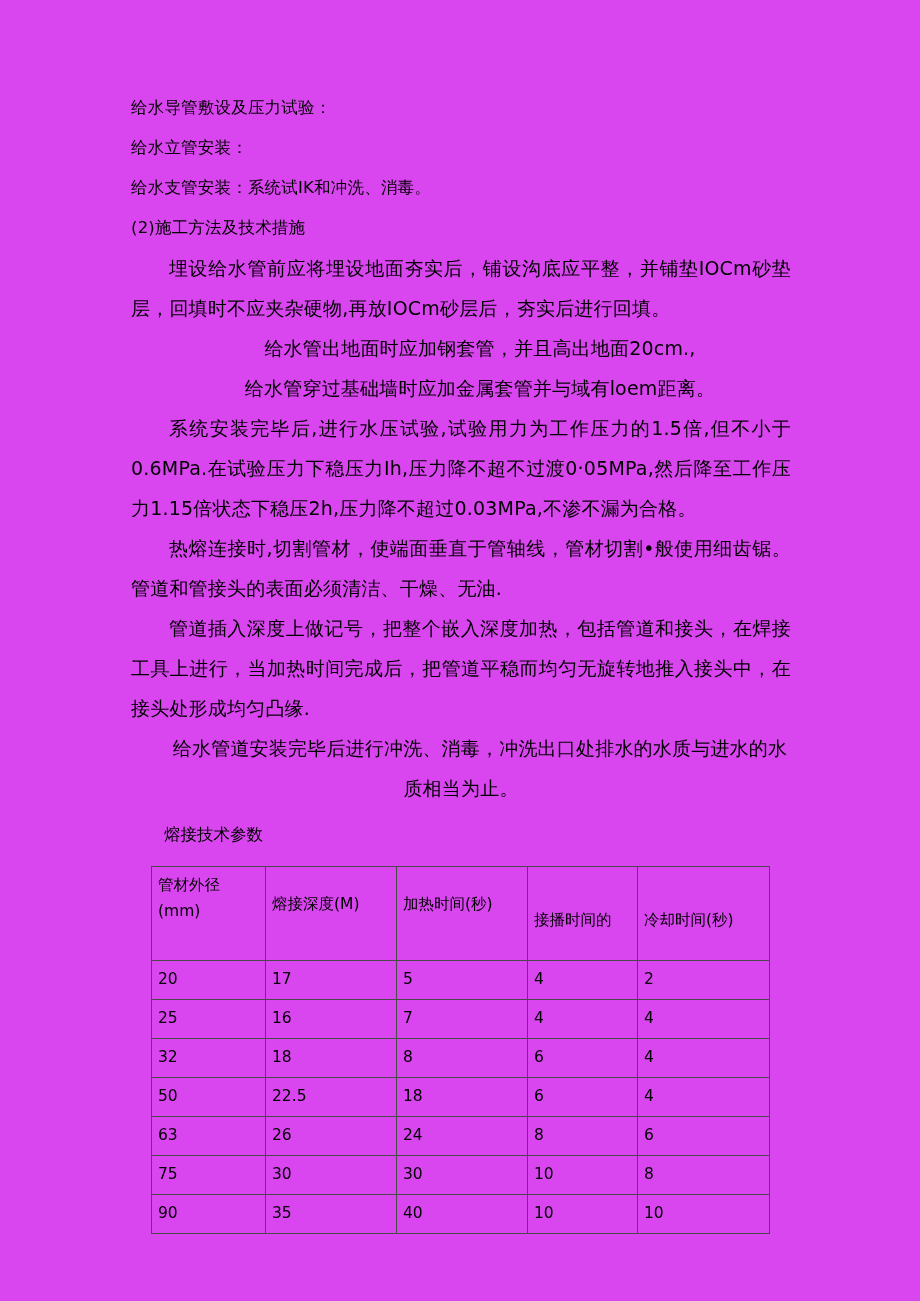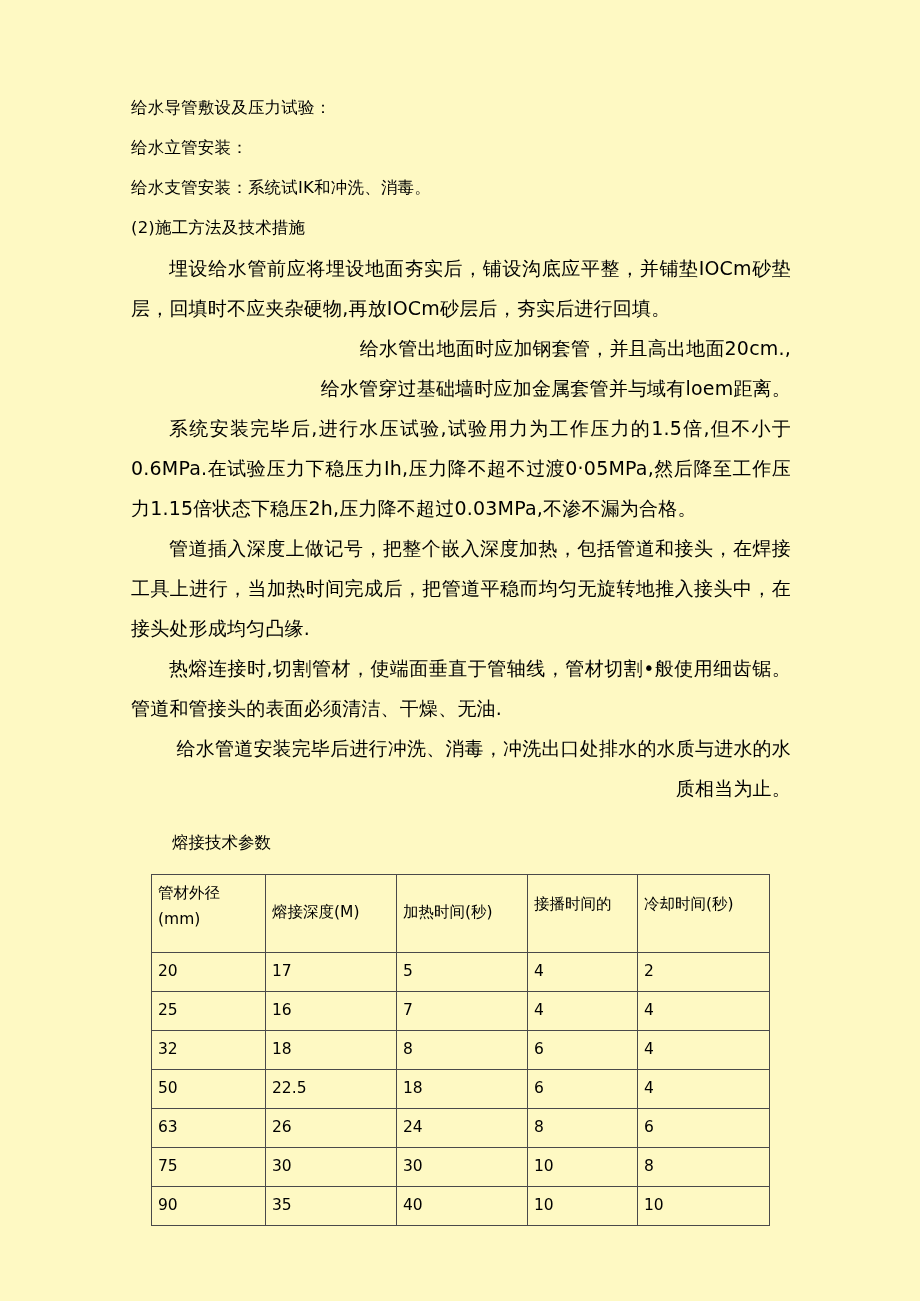--- a/index.html
+++ b/index.html
@@ -10,21 +10,21 @@
   }
   body {
     font-family: "DejaVu Sans", "Liberation Sans", sans-serif;
     color: #000000;
     -webkit-font-smoothing: antialiased;
   }
   .page {
     position: relative;
     width: 920px;
     height: 1301px;
-    background: #fef9c3;
+    background: #d946ef;
     box-sizing: border-box;
     overflow: hidden;
   }
   .content {
     position: absolute;
     left: 131px;
     top: 88px;
     width: 660px;
   }
 
@@ -41,31 +41,31 @@
     font-size: 19px;
     line-height: 40px;
     letter-spacing: 0.2px;
     text-align: justify;
     text-justify: inter-character;
     text-indent: 2em;
     margin: 0;
   }
   
   .para.single {
-    text-align: right;
+    text-align: center;
   }
 
   .spacer-sm { height: 10px; }
 
   
   .table-title {
     font-size: 16.5px;
     line-height: 34px;
     text-indent: 2em;
-    margin: 8px;
+    margin: 0;
   }
   table.fusion-table {
     border-collapse: collapse;
     width: 618px;
     margin-top: 14px;
     margin-left: 20px;
     table-layout: fixed;
   }
   table.fusion-table td,
   table.fusion-table th {
@@ -85,21 +85,21 @@
   table.fusion-table col.c4 { width: 132px; }
 
   thead td {
     height: 48px;
     vertical-align: top;
   }
   thead td.two-line {
     line-height: 26px;
   }
   thead td.mid-align {
-    padding-top: 16px;
+    padding-top: 40px;
   }
   thead td.low-align {
     padding-top: 24px;
   }
   tbody td {
     height: 28px;
   }
 </style>
 </head>
 <body>
@@ -109,22 +109,22 @@
 
     <div class="line">给水导管敷设及压力试验：</div>
     <div class="line">给水立管安装：</div>
     <div class="line">给水支管安装：系统试IK和冲洗、消毒。</div>
     <div class="line">(2)施工方法及技术措施</div>
 
     <p class="para">埋设给水管前应将埋设地面夯实后，铺设沟底应平整，并铺垫IOCm砂垫层，回填时不应夹杂硬物,再放IOCm砂层后，夯实后进行回填。</p>
     <p class="para single">给水管出地面时应加钢套管，并且高出地面20cm.,</p>
     <p class="para single">给水管穿过基础墙时应加金属套管并与域有loem距离。</p>
     <p class="para">系统安装完毕后,进行水压试验,试验用力为工作压力的1.5倍,但不小于0.6MPa.在试验压力下稳压力Ih,压力降不超不过渡0·05MPa,然后降至工作压力1.15倍状态下稳压2h,压力降不超过0.03MPa,不渗不漏为合格。</p>
+    <p class="para">热熔连接时,切割管材，使端面垂直于管轴线，管材切割•般使用细齿锯。管道和管接头的表面必须清洁、干燥、无油.</p>
     <p class="para">管道插入深度上做记号，把整个嵌入深度加热，包括管道和接头，在焊接工具上进行，当加热时间完成后，把管道平稳而均匀无旋转地推入接头中，在接头处形成均匀凸缘.</p>
-    <p class="para">热熔连接时,切割管材，使端面垂直于管轴线，管材切割•般使用细齿锯。管道和管接头的表面必须清洁、干燥、无油.</p>
     <p class="para single">给水管道安装完毕后进行冲洗、消毒，冲洗出口处排水的水质与进水的水质相当为止。</p>
 
     <div class="spacer-sm"></div>
 
     <p class="table-title">熔接技术参数</p>
 
     <table class="fusion-table">
       <colgroup>
         <col class="c0">
           <col class="c1">

